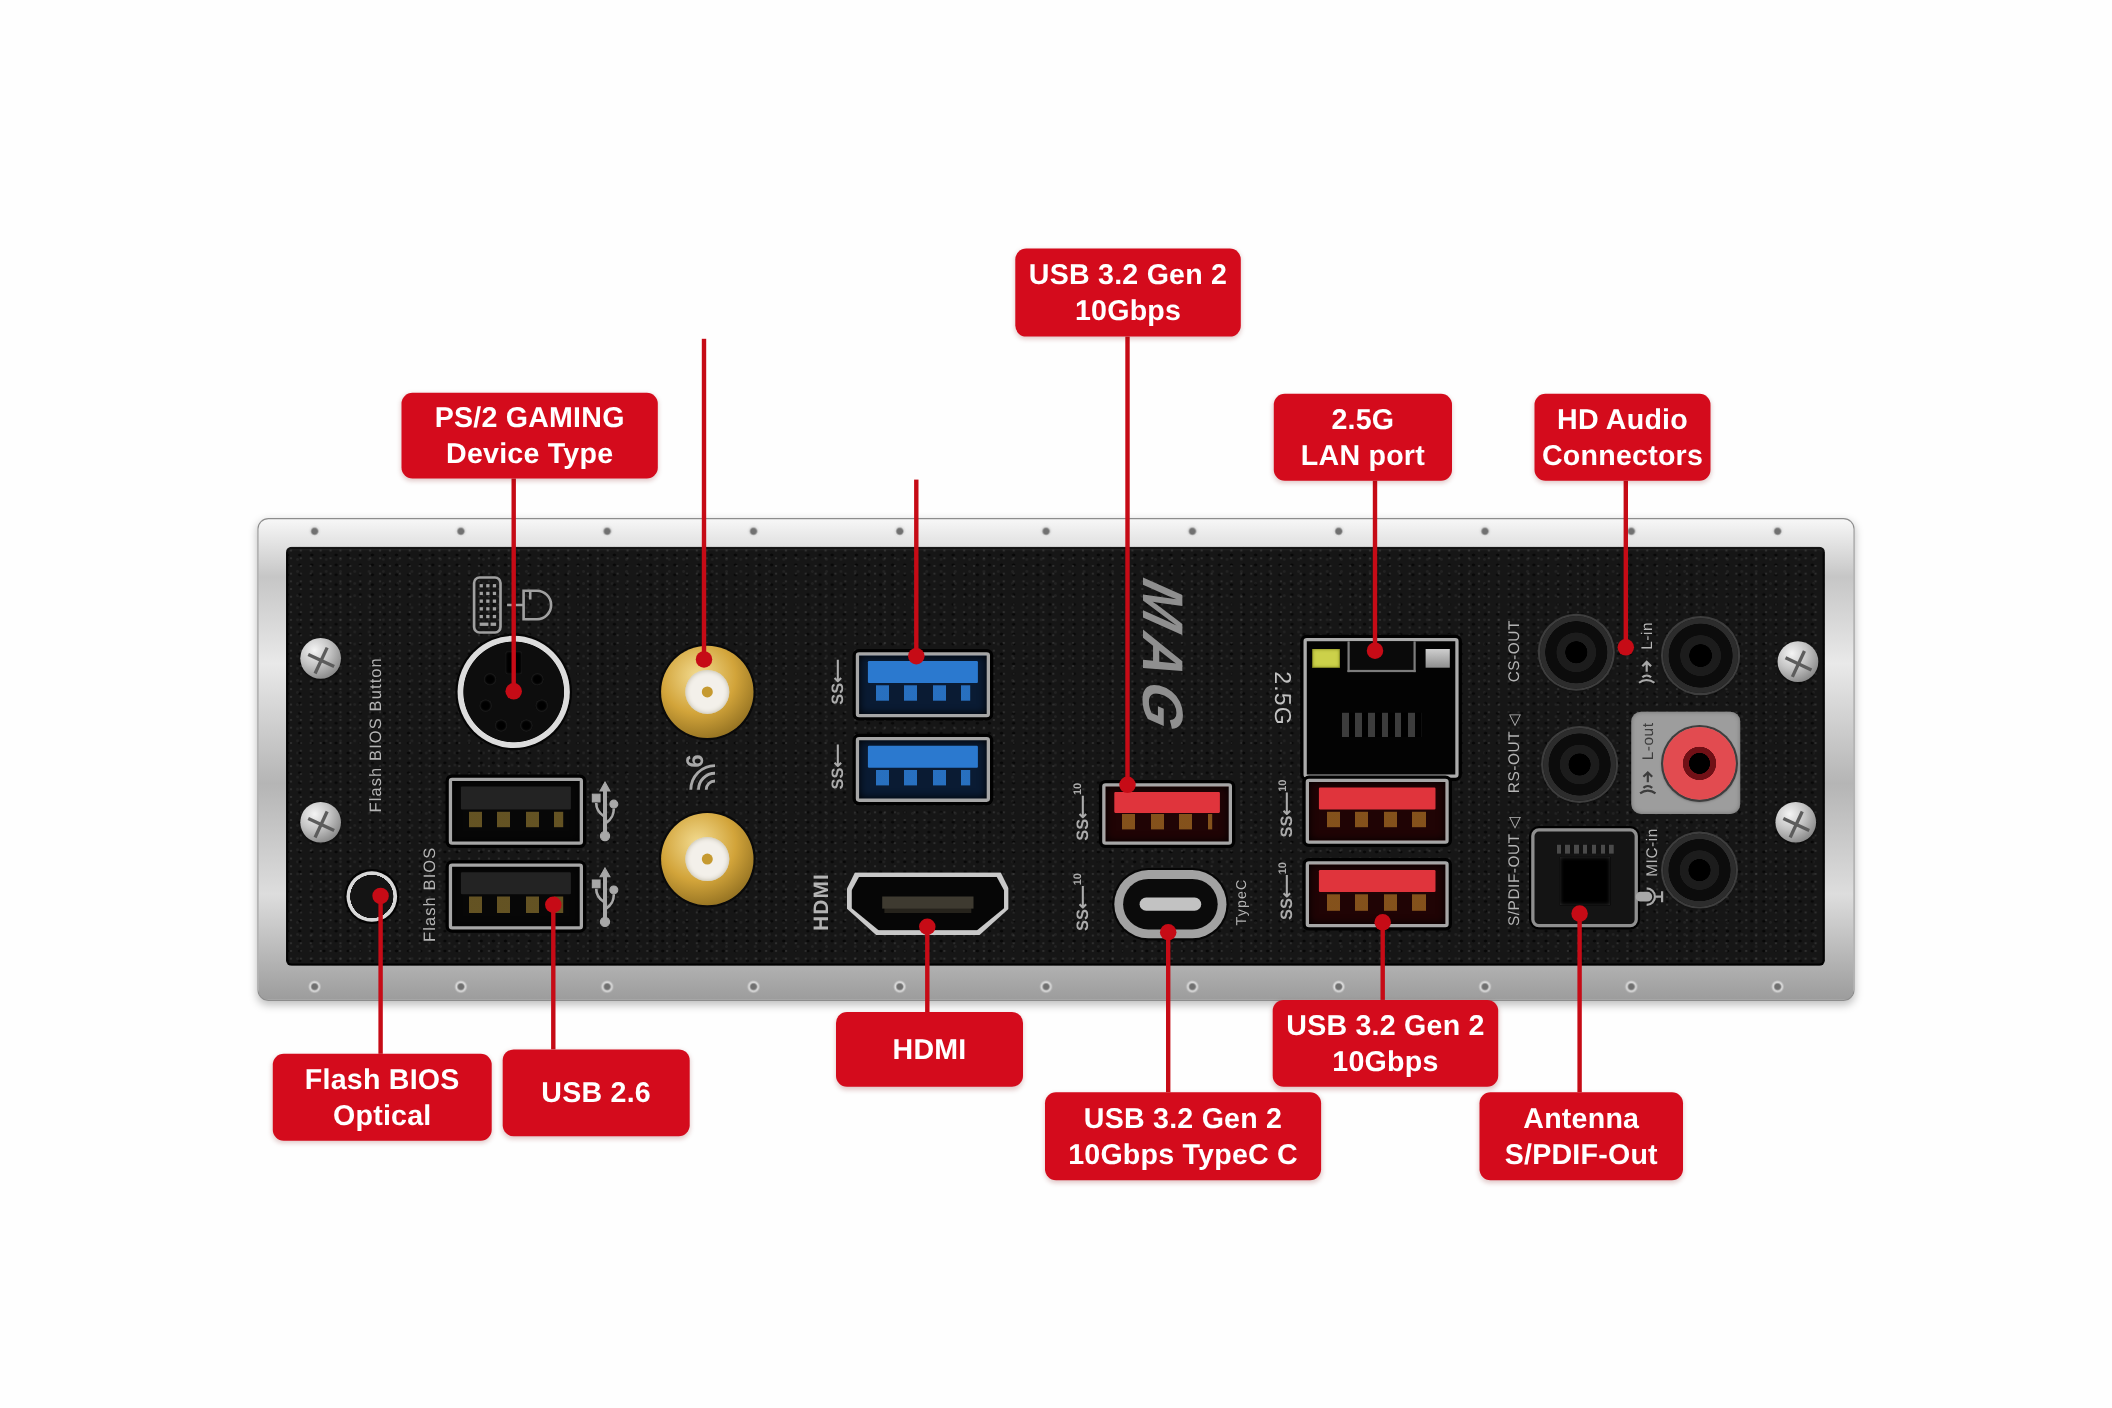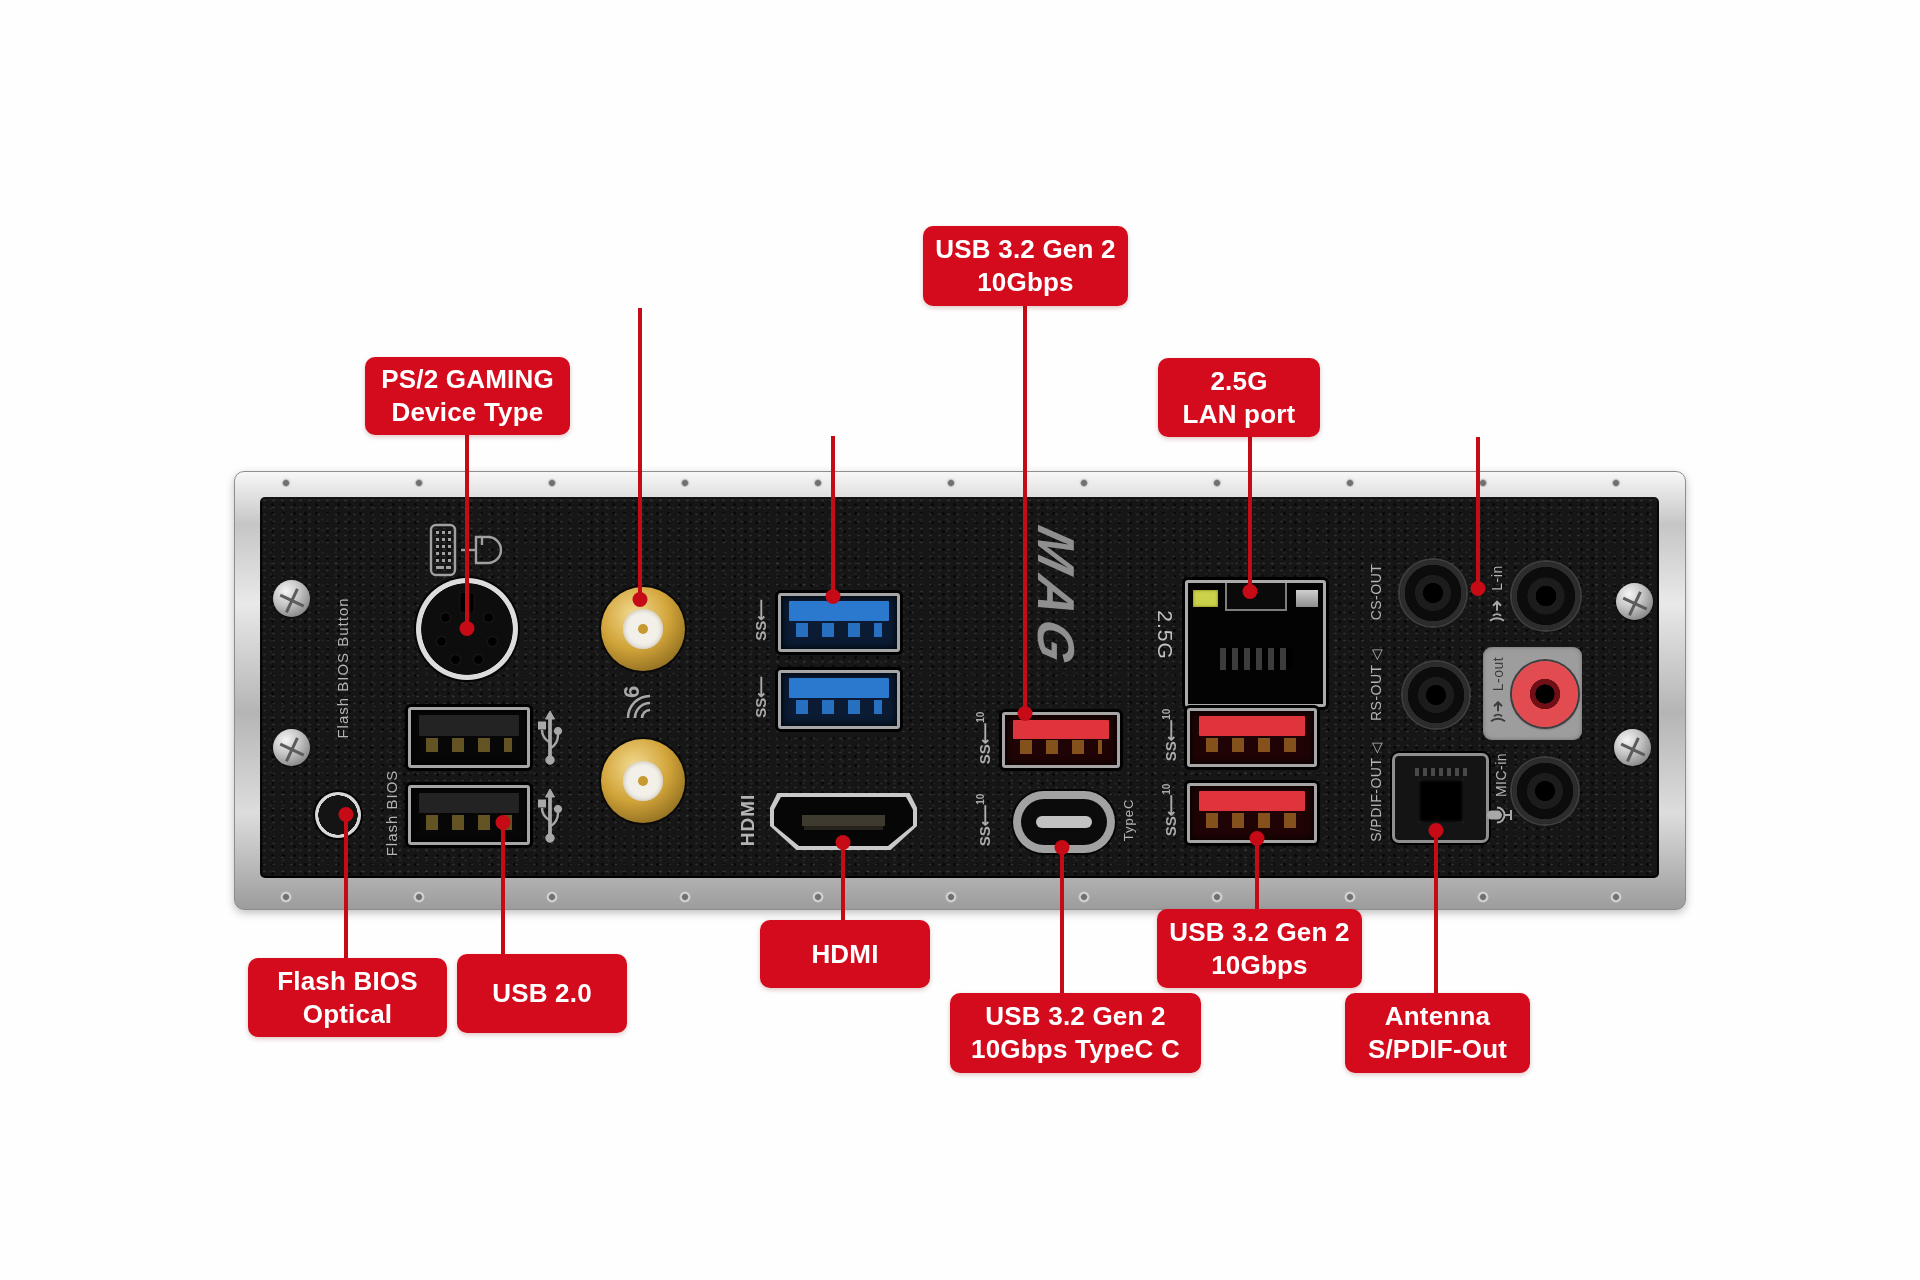--- a/index.html
+++ b/index.html
@@ -108,34 +108,38 @@
 </style>
 </head>
 <body>
 
 <div class="stage">
 
   <div class="callout" style="left:923px;top:226px;width:205px;height:80px">
     <span>USB 3.2 Gen 2</span>
     <span>10Gbps</span>
   </div>
-  <div class="callout" style="left:365px;top:357px;width:205px;height:78px">
+  <div class="callout" style="left:365px;top:357px;width:233px;height:78px">
     <span>PS/2 GAMING</span>
     <span>Device Type</span>
   </div>
   <div class="callout" style="left:1158px;top:358px;width:162px;height:79px">
     <span>2.5G</span>
     <span>LAN port</span>
   </div>
+  <div class="callout" style="left:1395px;top:358px;width:160px;height:79px">
+    <span>HD Audio</span>
+    <span>Connectors</span>
+  </div>
   <div class="callout" style="left:248px;top:958px;width:199px;height:79px">
     <span>Flash BIOS</span>
     <span>Optical</span>
   </div>
   <div class="callout" style="left:457px;top:954px;width:170px;height:79px">
-    <span>USB 2.0</span>
+    <span>USB 2.6</span>
   </div>
   <div class="callout" style="left:760px;top:920px;width:170px;height:68px">
     <span>HDMI</span>
   </div>
   <div class="callout" style="left:1157px;top:909px;width:205px;height:79px">
     <span>USB 3.2 Gen 2</span>
     <span>10Gbps</span>
   </div>
   <div class="callout" style="left:950px;top:993px;width:251px;height:80px">
     <span>USB 3.2 Gen 2</span>

